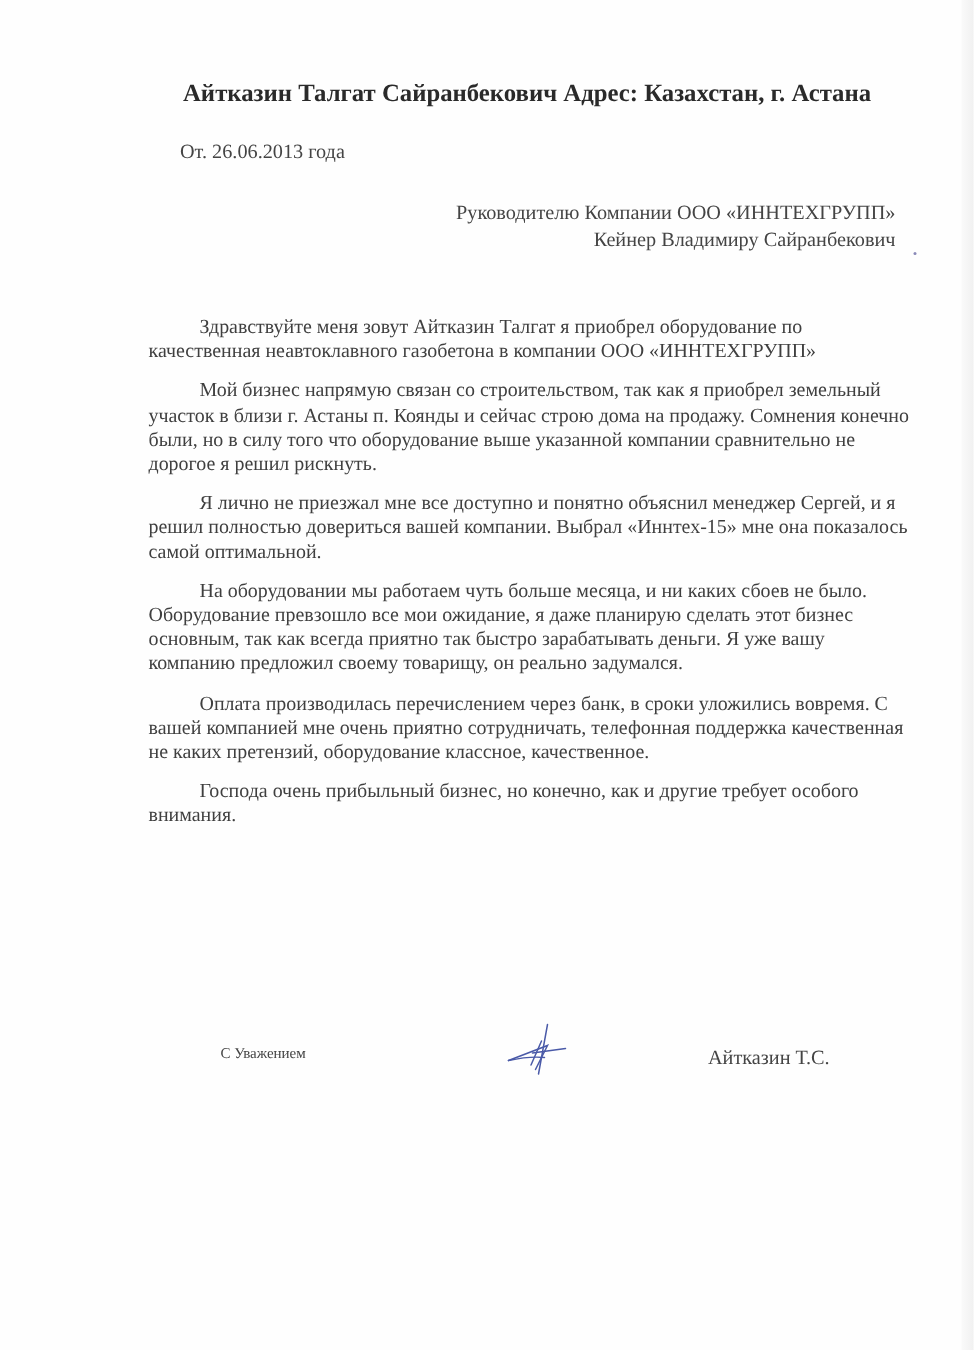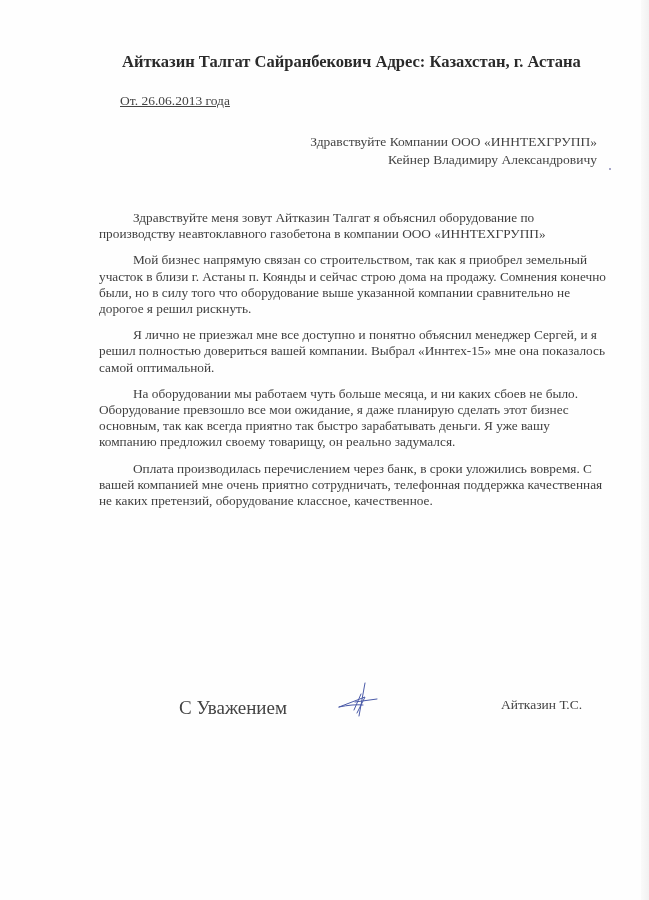--- a/index.html
+++ b/index.html
@@ -10,53 +10,54 @@
       color: #3a3a3a;
       position: relative;
     }
     .page { position: absolute; inset: 0; background: #fefefe; }
     .edge { position: absolute; top: 0; right: 0; width: 8px; height: 900px;
             background: linear-gradient(to right, #fafafa, #f1f1f1); }
     .heading {
       position: absolute; left: 122px; top: 52px;
       font-size: 16.5px; font-weight: bold; color: #2a2a2a; white-space: nowrap;
     }
-    .date { position: absolute; left: 120px; top: 93px; font-size: 13.5px; color: #444; text-decoration: underline; }
+    .date { position: absolute; left: 120px; top: 93px; font-size: 13.5px; color: #444; }
     .addressee { position: absolute; right: 52px; top: 133px; text-align: right;
                  font-size: 13.5px; line-height: 18px; color: #444; }
     .body-text { position: absolute; left: 99px; width: 510px; top: 210px;
                  font-size: 13.3px; line-height: 16.2px; color: #3f3f3f; }
     .para { margin: 0 0 10px 0; text-indent: 34px; }
     .para.p1 { text-indent: 34px; }
-    .closing { position: absolute; left: 147px; top: 697px; font-size: 19px; color: #444; margin-left: 32px; }
+    .closing { position: absolute; left: 147px; top: 697px; font-size: 10px; color: #444; }
     .signature { position: absolute; left: 335px; top: 680px; width: 50px; height: 40px; }
-    .signer { position: absolute; left: 472px; top: 697px; font-size: 13.5px; color: #444; margin-left: 29px; }
+    .signer { position: absolute; left: 472px; top: 697px; font-size: 13.5px; color: #444; }
     .dot { position: absolute; left: 609px; top: 168px; width: 2px; height: 2px; background: #8a8ab8; border-radius: 1px; }
   </style>
 </head>
 <body>
 
 <div class="page">
   <div class="edge"></div>
 
   <div class="heading">Айтказин Талгат Сайранбекович Адрес: Казахстан, г. Астана</div>
   <div class="date">От. 26.06.2013 года</div>
 
   <div class="addressee">
-    <div>Здравствуйте Компании ООО «ИННТЕХГРУПП»</div>
-    <div>Кейнер Владимиру Александровичу</div>
+    <div>Руководителю Компании ООО «ИННТЕХГРУПП»</div>
+    <div>Кейнер Владимиру Сайранбекович</div>
   </div>
   <div class="dot"></div>
 
   <div class="body-text">
-    <p class="para p1">Здравствуйте меня зовут Айтказин Талгат я объяснил оборудование по производству неавтоклавного газобетона в компании ООО «ИННТЕХГРУПП»</p>
+    <p class="para p1">Здравствуйте меня зовут Айтказин Талгат я приобрел оборудование по качественная неавтоклавного газобетона в компании ООО «ИННТЕХГРУПП»</p>
     <p class="para">Мой бизнес напрямую связан со строительством, так как я приобрел земельный участок в близи г. Астаны п. Коянды и сейчас строю дома на продажу. Сомнения конечно были, но в силу того что оборудование выше указанной компании сравнительно не дорогое я решил рискнуть.</p>
     <p class="para">Я лично не приезжал мне все доступно и понятно объяснил менеджер Сергей, и я решил полностью довериться вашей компании.  Выбрал «Иннтех-15» мне она показалось самой оптимальной.</p>
     <p class="para">На оборудовании мы работаем чуть больше месяца, и ни каких сбоев не было. Оборудование превзошло все мои ожидание, я даже планирую сделать этот бизнес основным, так как всегда приятно так быстро зарабатывать деньги. Я уже вашу компанию предложил своему товарищу, он реально задумался.</p>
     <p class="para">Оплата производилась перечислением через банк, в сроки уложились вовремя. С вашей компанией мне очень приятно сотрудничать, телефонная поддержка качественная не каких претензий, оборудование классное, качественное.</p>
+    <p class="para">Господа очень прибыльный бизнес, но конечно, как и другие требует особого внимания.</p>
   </div>
 
   <div class="closing">С Уважением</div>
 
   <svg class="signature" viewBox="0 0 50 40">
     <g fill="none" stroke="#4a5aa8" stroke-width="1" stroke-linecap="round">
       <path d="M4 27 L30 17 L22 33"></path>
       <path d="M4 27 Q18 24 28 25"></path>
       <path d="M30 3 L24 36"></path>
       <path d="M26 14 L19 30"></path>

